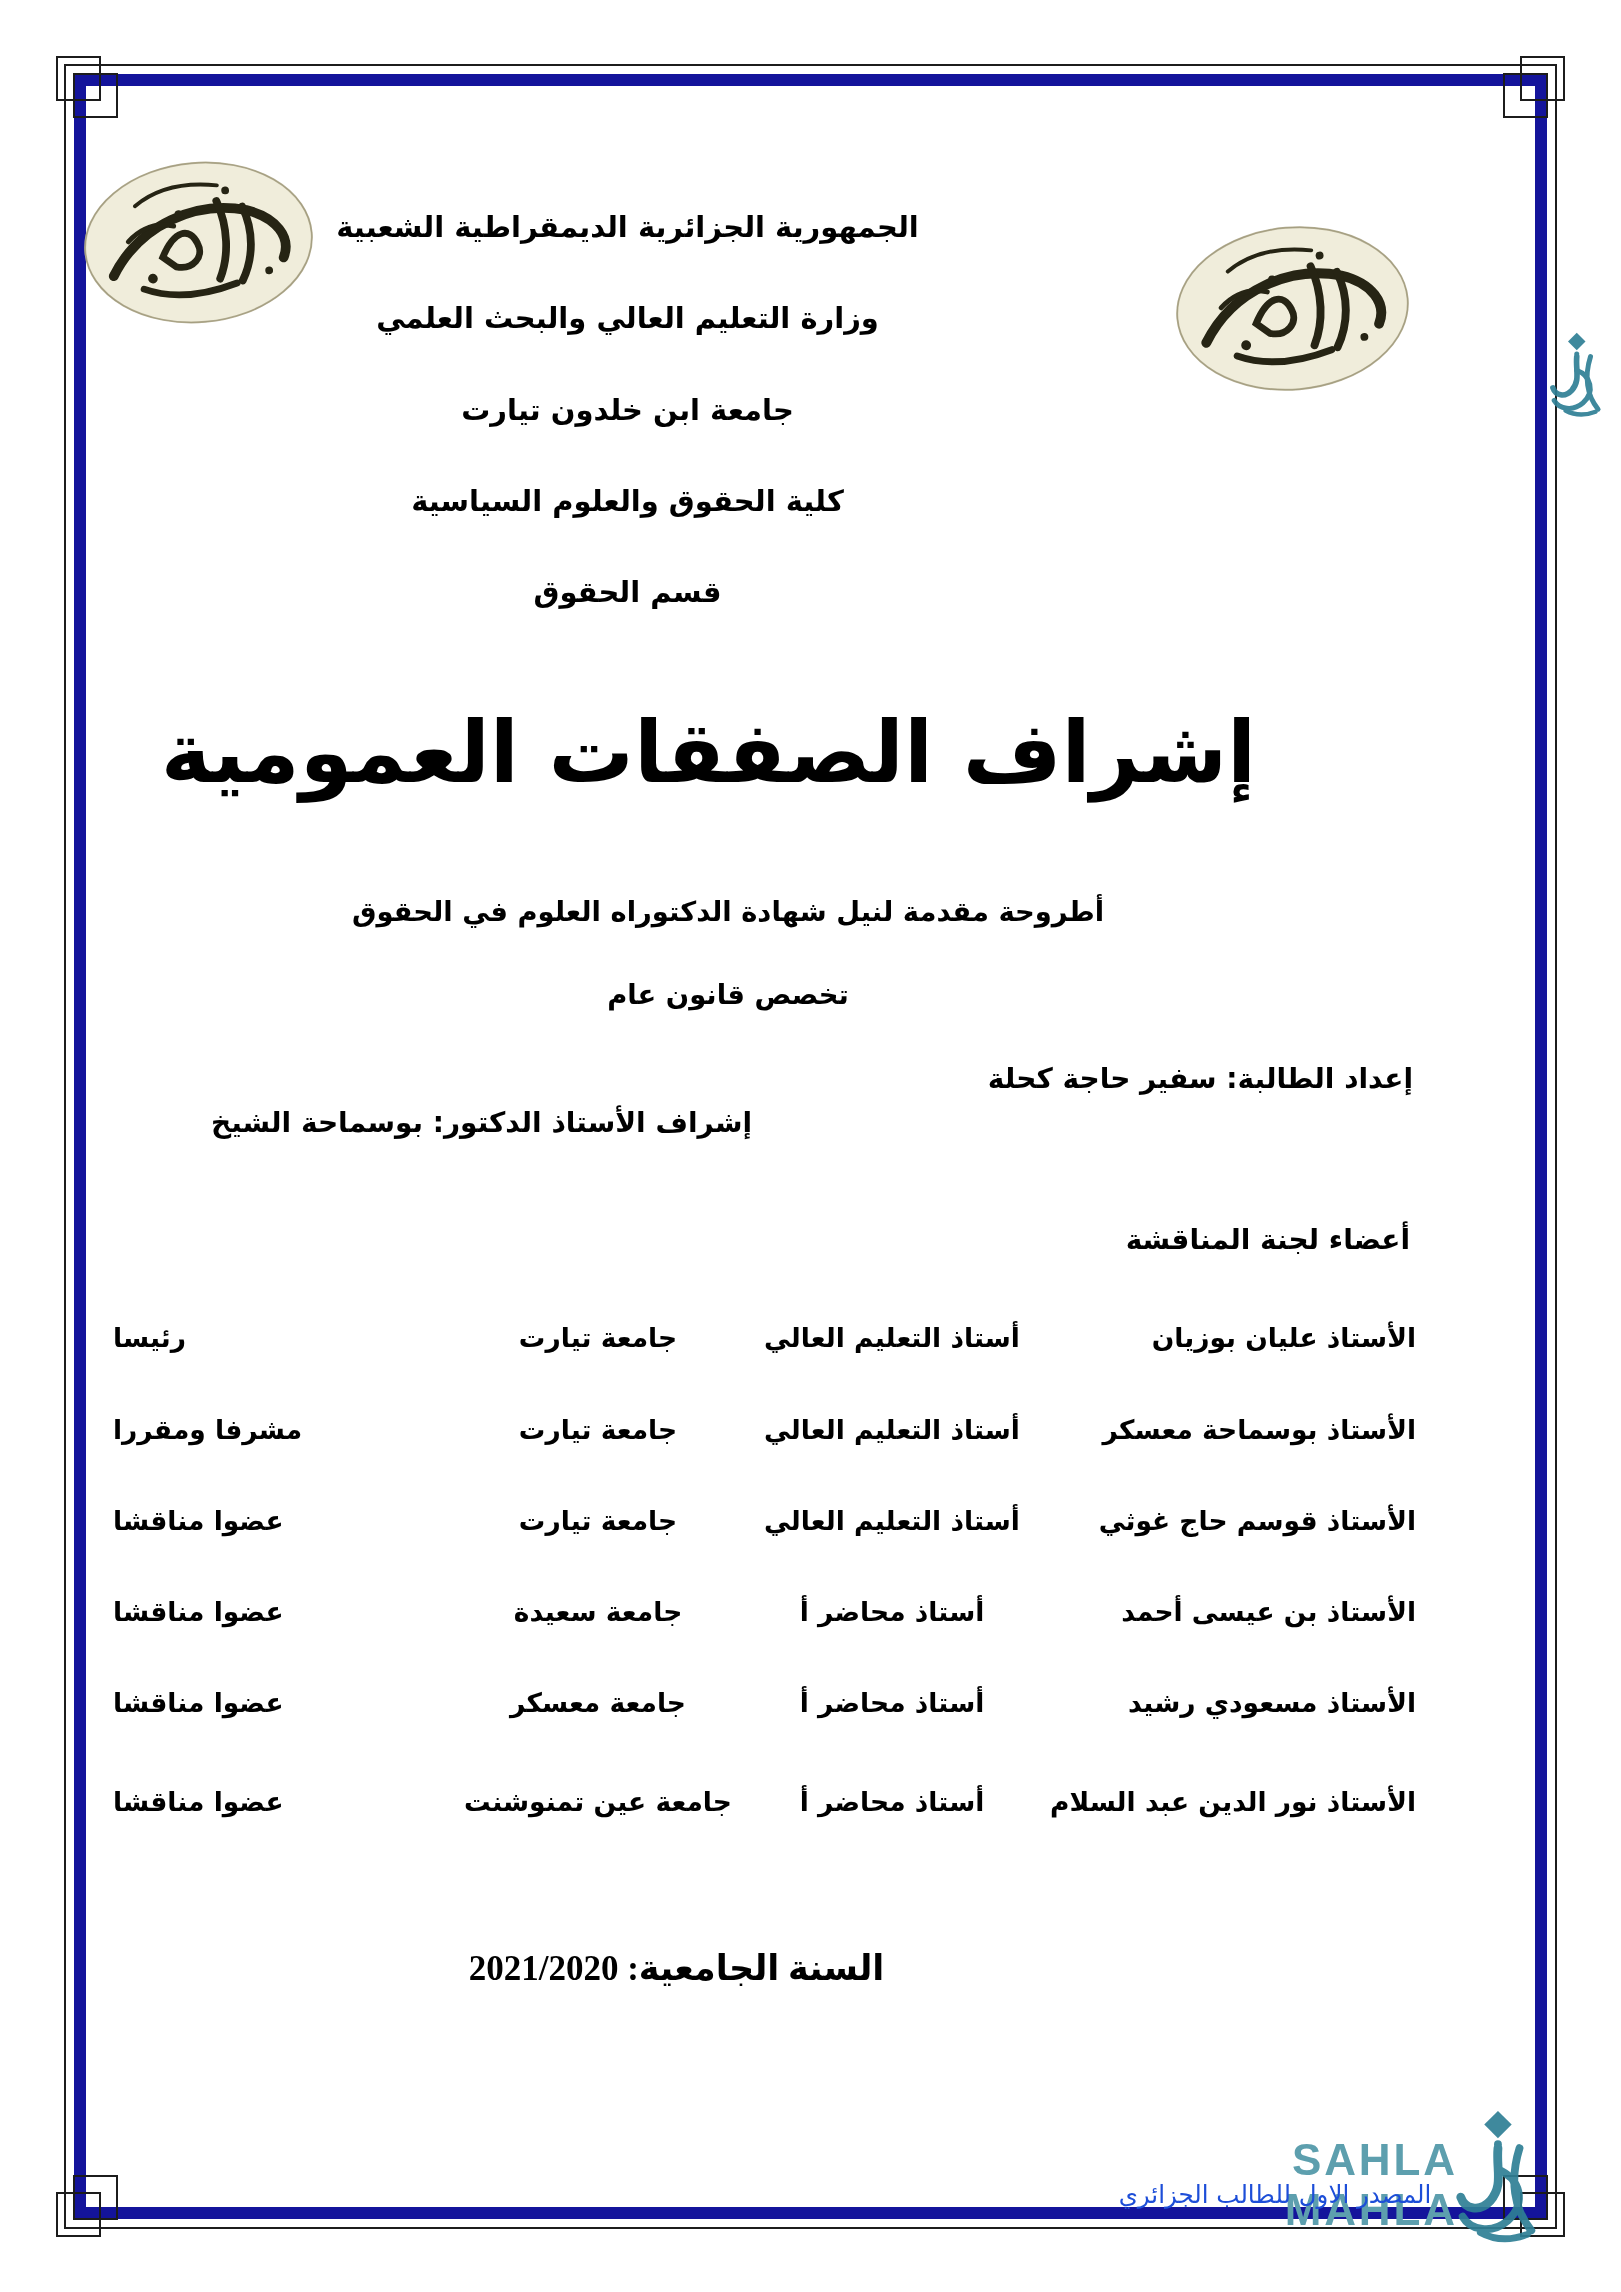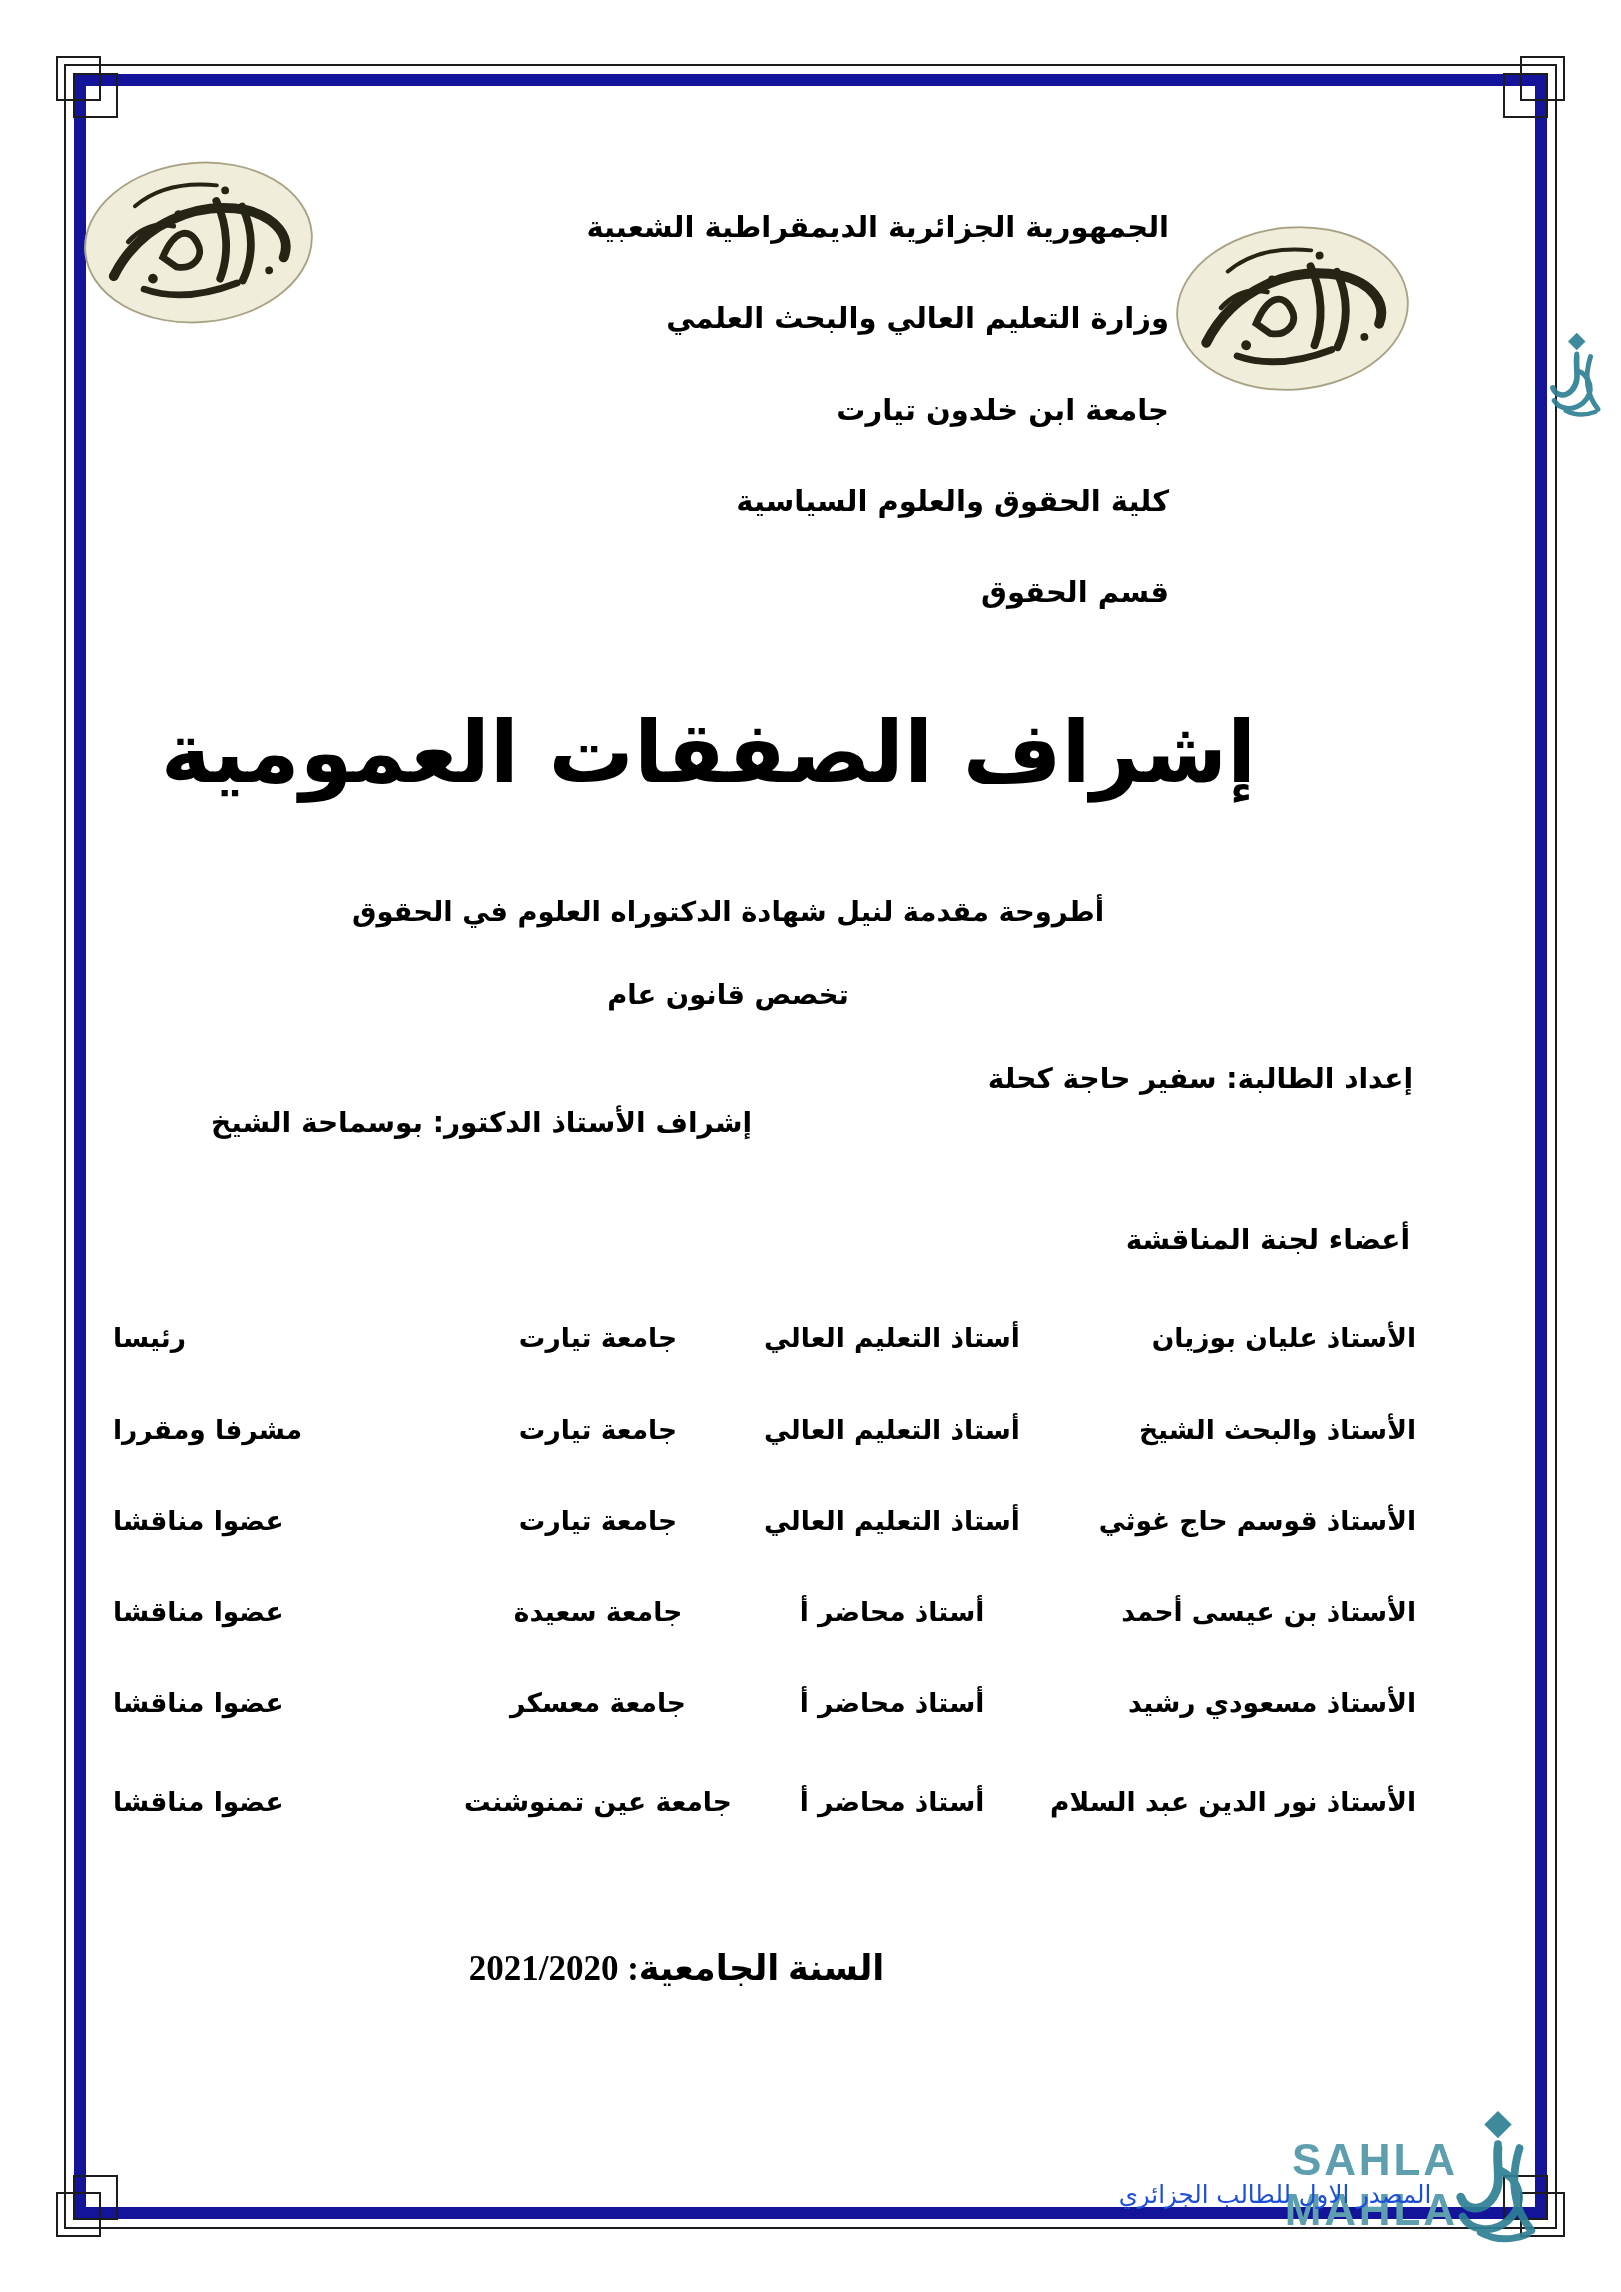--- a/index.html
+++ b/index.html
@@ -29,21 +29,21 @@
   .c-bl1{left:56px;bottom:56px;}.c-bl2{left:73px;bottom:73px;}
   .c-br1{right:56px;bottom:56px;}.c-br2{right:73px;bottom:73px;}
 
   
   .emblem{position:absolute;z-index:2;}
   .emblem-left{left:82px;top:157px;width:233px;height:171px;transform:rotate(-5deg);}
   .emblem-right{left:1174px;top:223px;width:237px;height:171px;transform:rotate(-5deg);}
 
   
   .ar{direction:rtl;unicode-bidi:plaintext;font-weight:bold;}
-  .hline{position:absolute;left:86px;width:1083px;
+  .hline{position:absolute;left:86px;width:1083px;text-align:center;
          font-size:29px;line-height:45px;}
   .title{
     position:absolute;left:86px;top:694px;width:1245px;text-align:center;
     font-size:85px;line-height:118px;font-weight:bold;
   }
   .sub{position:absolute;left:86px;width:1284px;text-align:center;
        font-size:27.4px;line-height:45px;}
   .prep-right{position:absolute;right:208px;top:1055px;font-size:28px;line-height:47px;}
   .prep-left{position:absolute;left:211px;top:1099px;font-size:28px;line-height:47px;}
   .committee-heading{position:absolute;right:211px;top:1216px;font-size:28px;line-height:47px;}
@@ -140,21 +140,21 @@
 
   <div class="committee-heading ar">أعضاء لجنة المناقشة</div>
 
   <div class="crow" style="top:1314px">
     <div class="cell cell-name ar">الأستاذ عليان بوزيان</div>
     <div class="cell cell-rank ar">أستاذ التعليم العالي</div>
     <div class="cell cell-univ ar">جامعة تيارت</div>
     <div class="cell cell-role ar">رئيسا</div>
   </div>
   <div class="crow" style="top:1406px">
-    <div class="cell cell-name ar">الأستاذ والبحث الشيخ</div>
+    <div class="cell cell-name ar">الأستاذ بوسماحة معسكر</div>
     <div class="cell cell-rank ar">أستاذ التعليم العالي</div>
     <div class="cell cell-univ ar">جامعة تيارت</div>
     <div class="cell cell-role ar">مشرفا ومقررا</div>
   </div>
   <div class="crow" style="top:1497px">
     <div class="cell cell-name ar">الأستاذ قوسم حاج غوثي</div>
     <div class="cell cell-rank ar">أستاذ التعليم العالي</div>
     <div class="cell cell-univ ar">جامعة تيارت</div>
     <div class="cell cell-role ar">عضوا مناقشا</div>
   </div>

